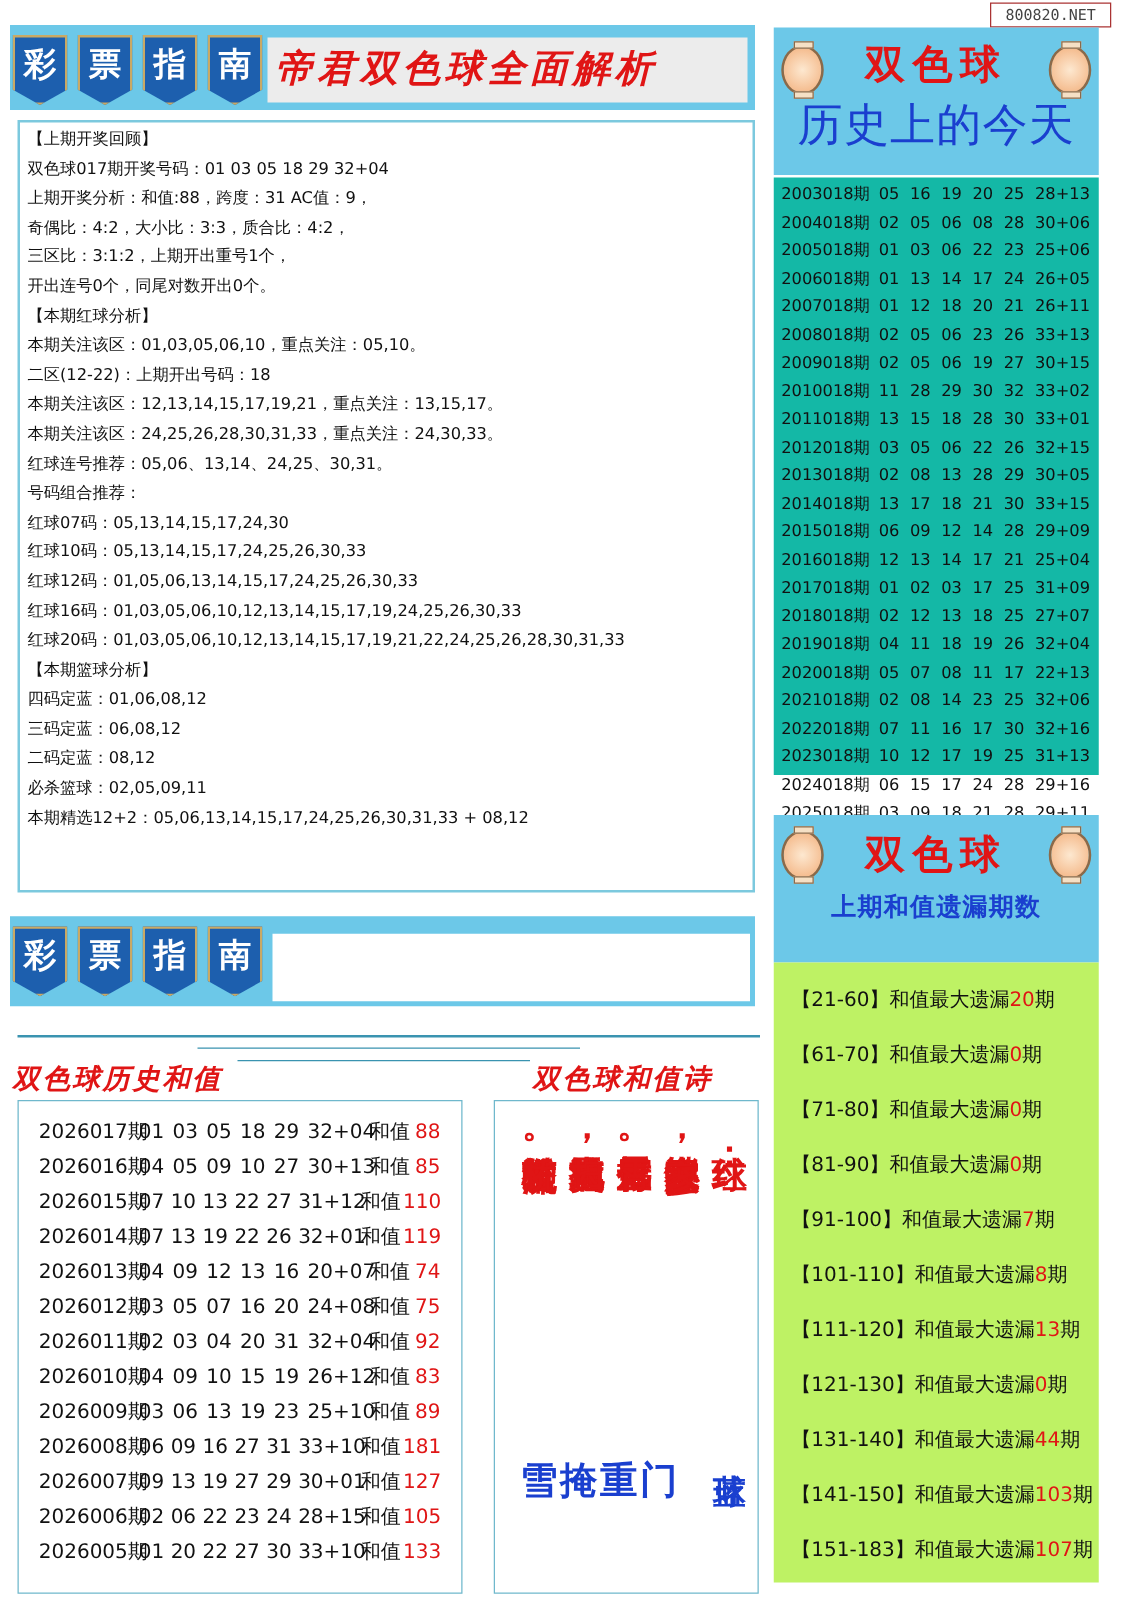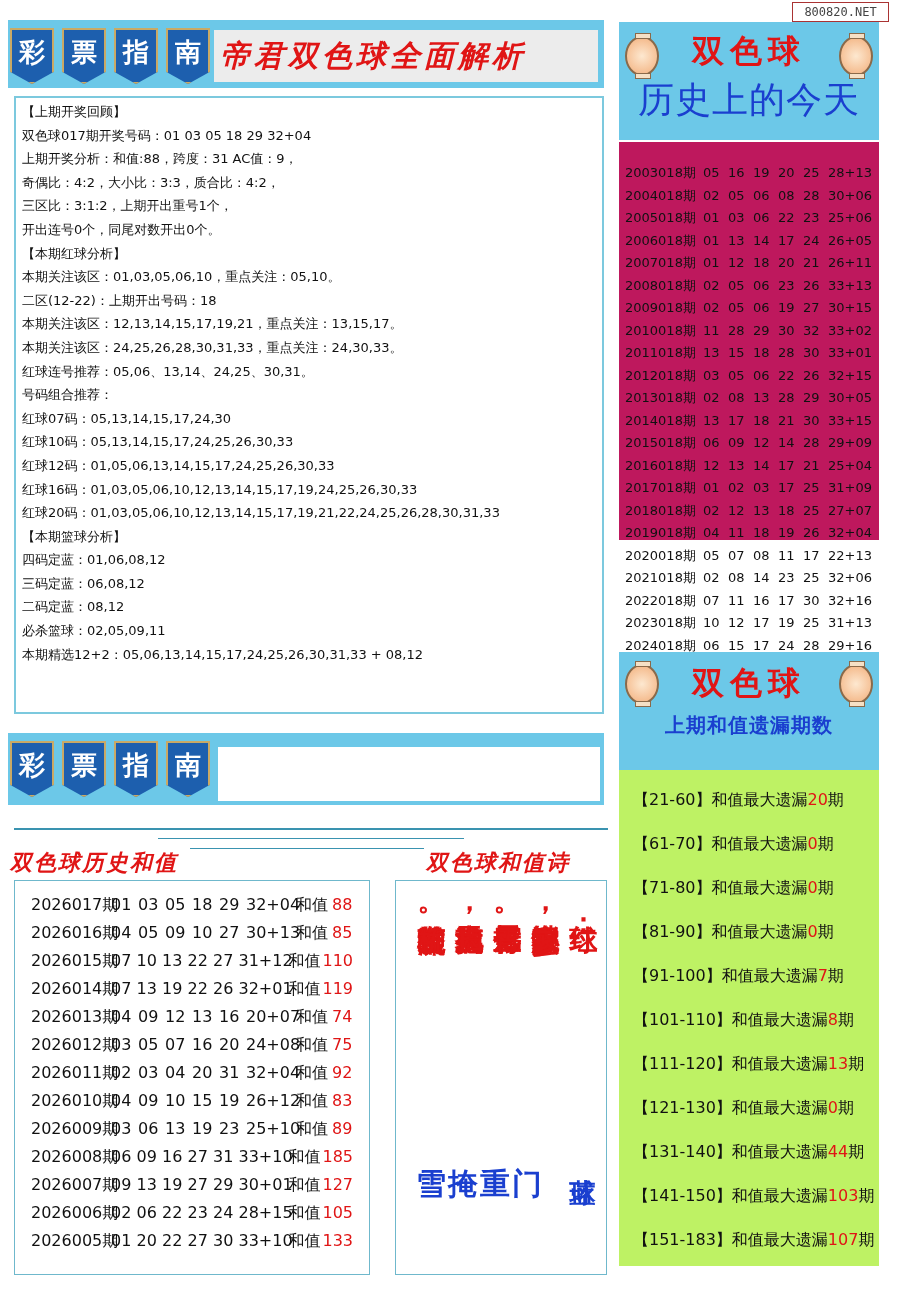--- a/index.html
+++ b/index.html
@@ -55,21 +55,21 @@
   }
   .lantern::before { top: -5px; }
   .lantern::after { bottom: -5px; }
   .rhead-red {
     color: #e01515; font-family: "DejaVu Serif", serif; font-size: 32px; font-weight: bold; letter-spacing: 6px;
   }
   .rhead-blue {
     color: #1a3fcf; font-family: "DejaVu Serif", serif; font-size: 36px; letter-spacing: 1px;
   }
   .history-box {
-    left: 619px; top: 142px; width: 260px; height: 398px; background: #be185d; padding: 20px 6px;
+    left: 619px; top: 142px; width: 260px; height: 478px; background: #14b8a6; padding: 3px 6px;
   }
   .history-box .hline {
     height: 22.5px; line-height: 22.5px; font-size: 13px; white-space: nowrap; display: flex;
   }
   .hline .period { width: 78px; }
   .hline .num { width: 25px; }
   .hline .last { width: 44px; }
 
   .omit-box {
     left: 619px; top: 770px; width: 260px; height: 496px; background: #bef264; padding: 8px 14px;
@@ -511,21 +511,21 @@
     </div>
     <div class="sline">
       <span class="period">2026008期</span>
       <span class="num">06</span>
       <span class="num">09</span>
       <span class="num">16</span>
       <span class="num">27</span>
       <span class="num">31</span>
       <span class="last">33+10</span>
       <span class="sumlabel">和值</span>
-      <span class="sumval">185</span>
+      <span class="sumval">181</span>
     </div>
     <div class="sline">
       <span class="period">2026007期</span>
       <span class="num">09</span>
       <span class="num">13</span>
       <span class="num">19</span>
       <span class="num">27</span>
       <span class="num">29</span>
       <span class="last">30+01</span>
       <span class="sumlabel">和值</span>

